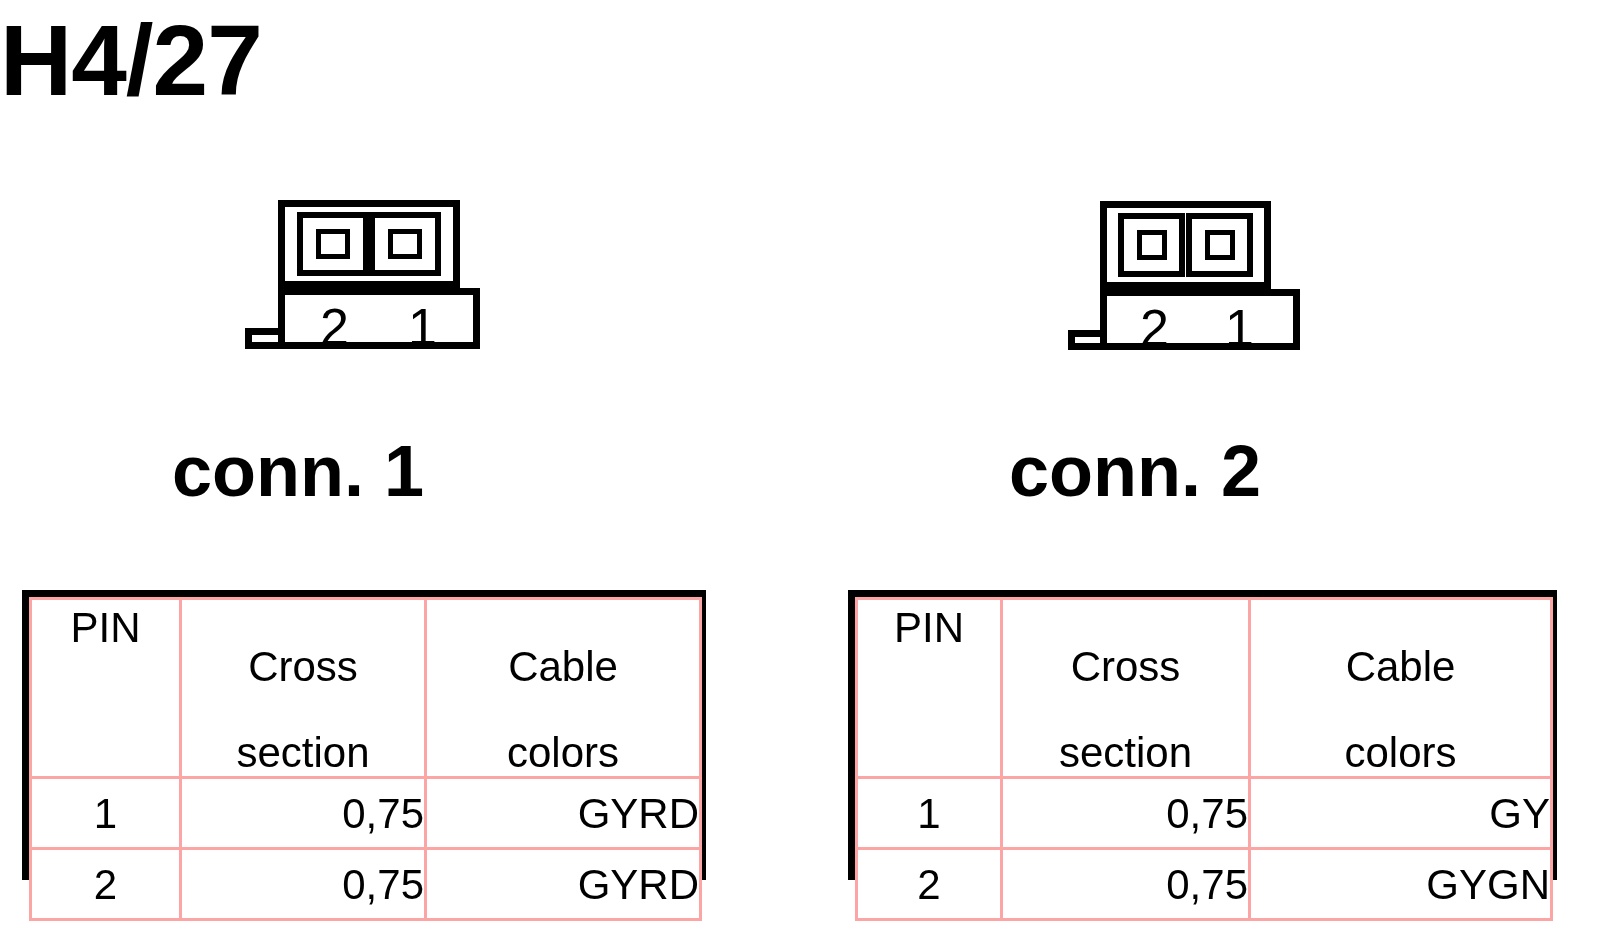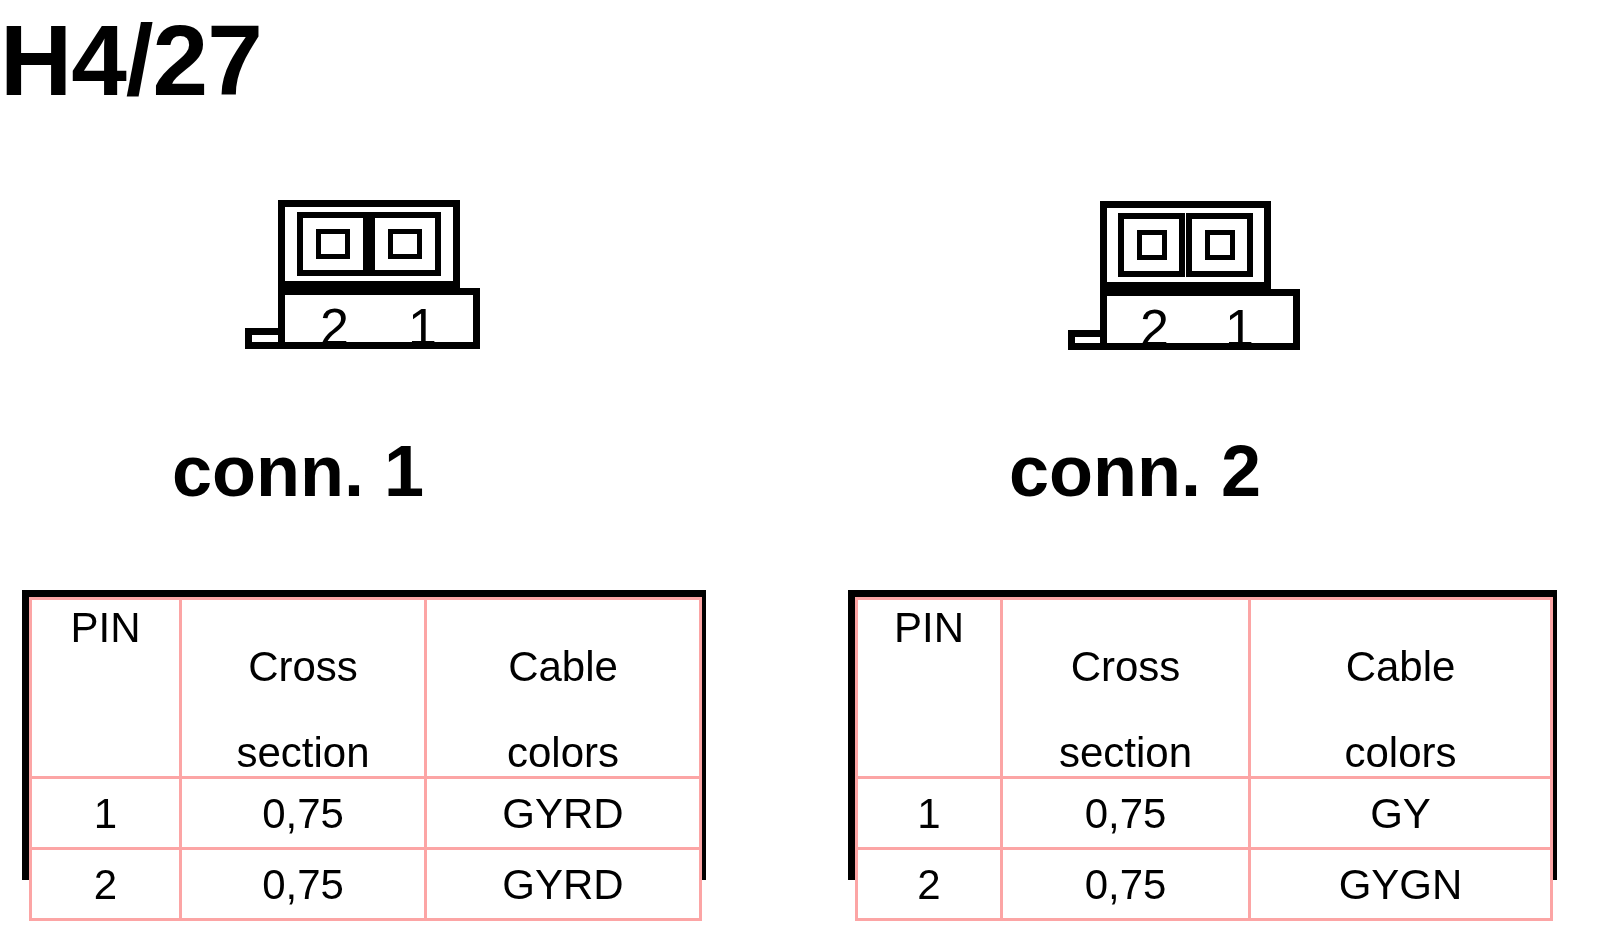--- a/index.html
+++ b/index.html
@@ -116,21 +116,21 @@
     vertical-align: top;
     text-align: center;
     padding-top: 4px;
     height: 152px;
   }
   table.pin-table tbody td {
     height: 68px;
     vertical-align: middle;
   }
   td.col-pin, th.col-pin { text-align: center; }
-  td.col-cross, td.col-colors { text-align: center; padding-left: 12px; }
+  td.col-cross, td.col-colors { text-align: right; padding-left: 12px; }
   .hdr-line { display: block; margin-top: 39px; }
 </style>
 </head>
 <body>
 
 <div id="diagram-title">H4/27</div>
 
 <div class="connector-symbol" style="left:240px; top:195px; width:250px; height:160px;">
 
   <div class="conn-latch-tab" style="left:5px; top:133px; width:42px; height:21px;"></div>

